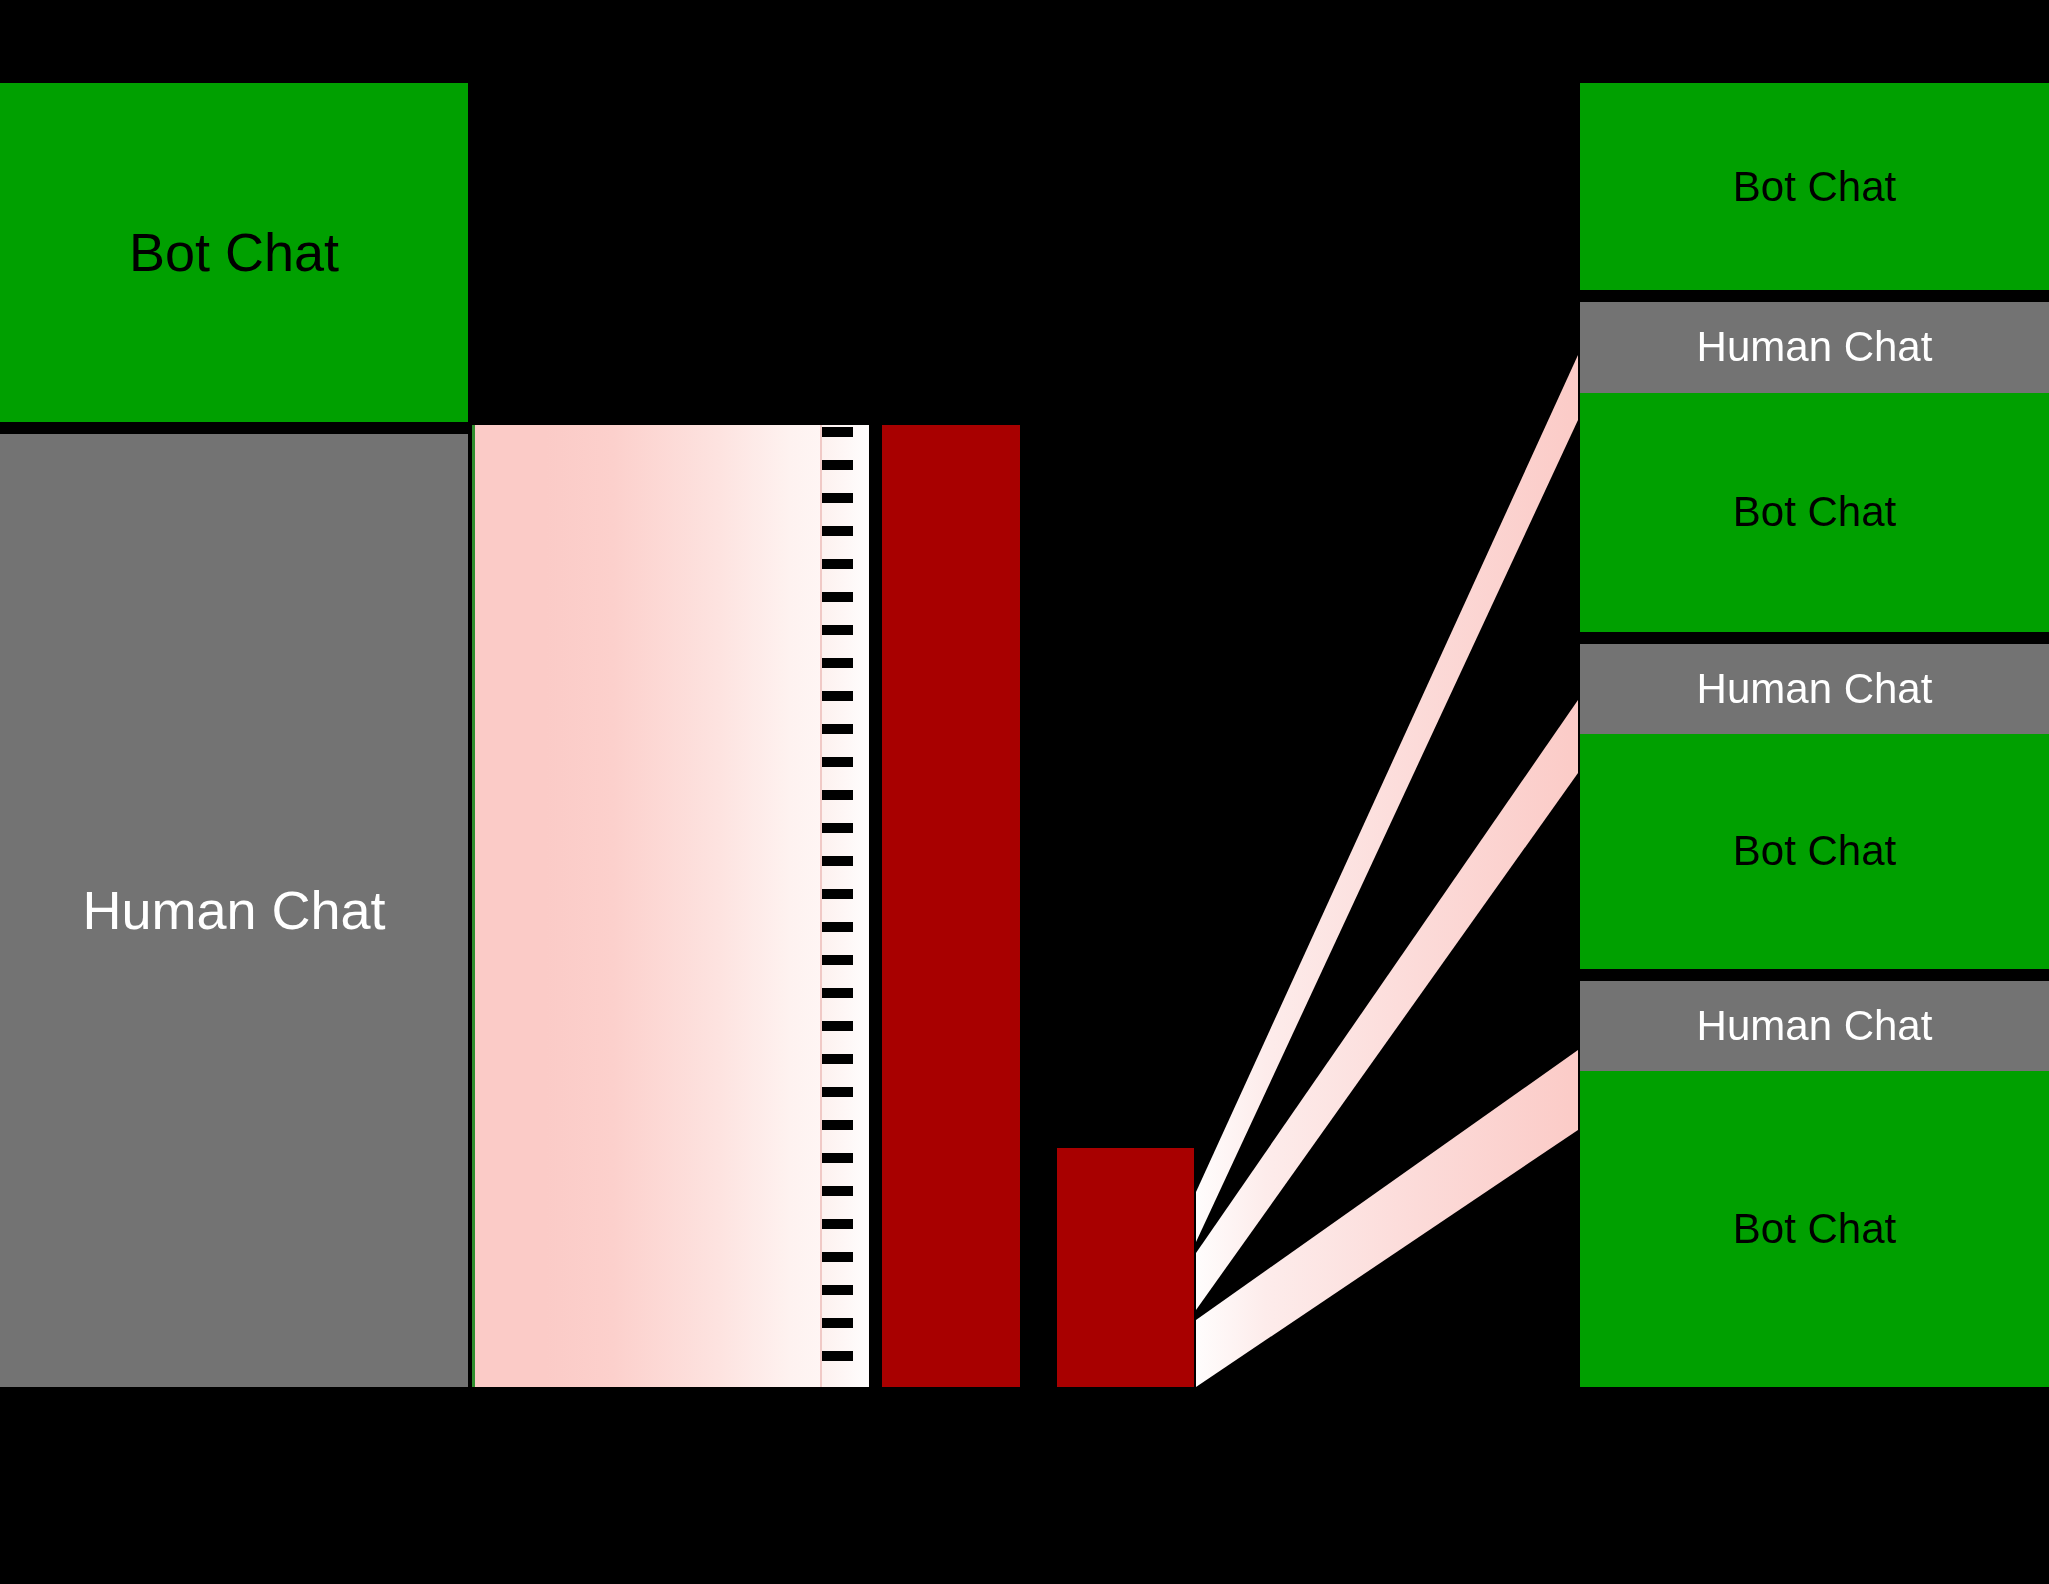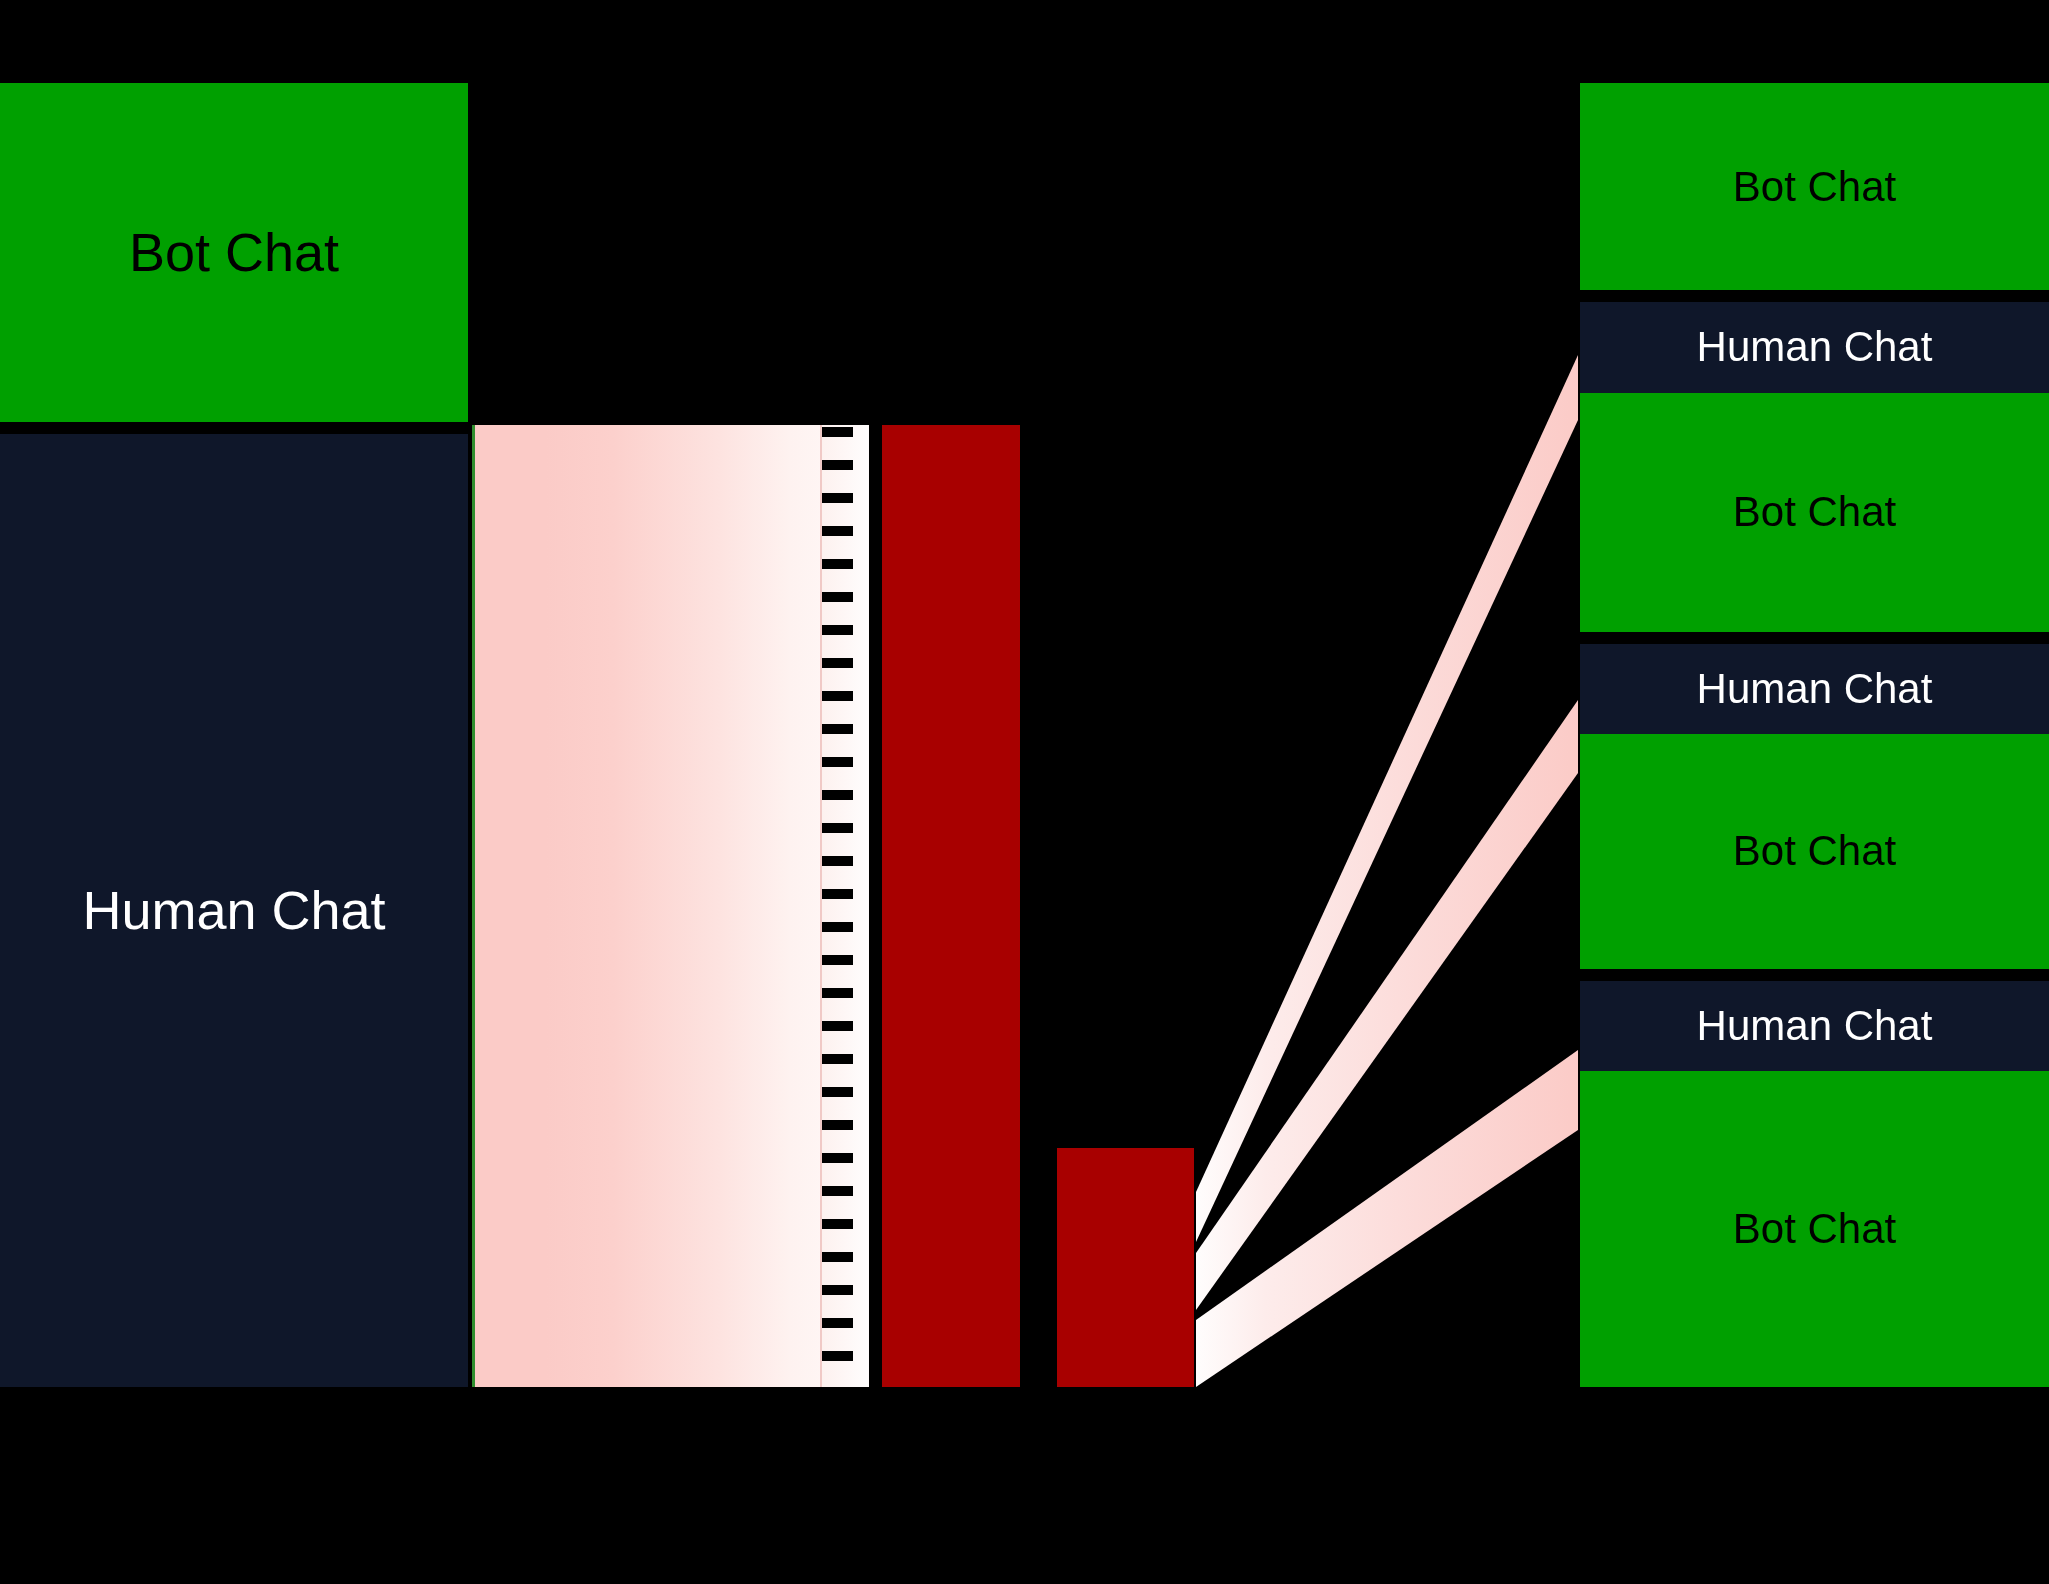--- a/index.html
+++ b/index.html
@@ -28,21 +28,21 @@
     justify-content: center;
     box-sizing: border-box;
     overflow: hidden;
     white-space: nowrap;
   }
   .seg-bot {
     background: #00a000;
     color: #000000;
   }
   .seg-human {
-    background: #0f172a;
+    background: #737373;
     color: #ffffff;
     margin-top: 12px;
   }
 
   
   #left-column { left: 0px; top: 83px; width: 468px; height: 1304px; }
   #left-column .seg { font-size: 54px; }
   #left-column .seg-bot { height: 342px; }
   #left-column .seg-human { height: 962px; }
 

